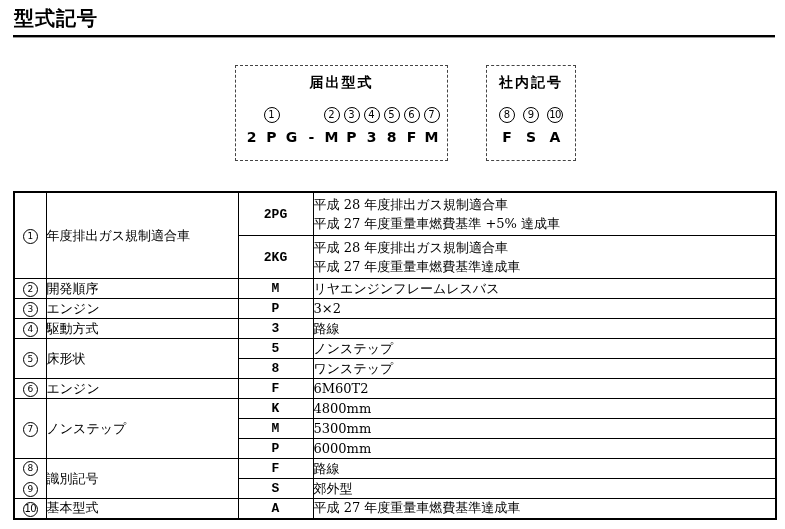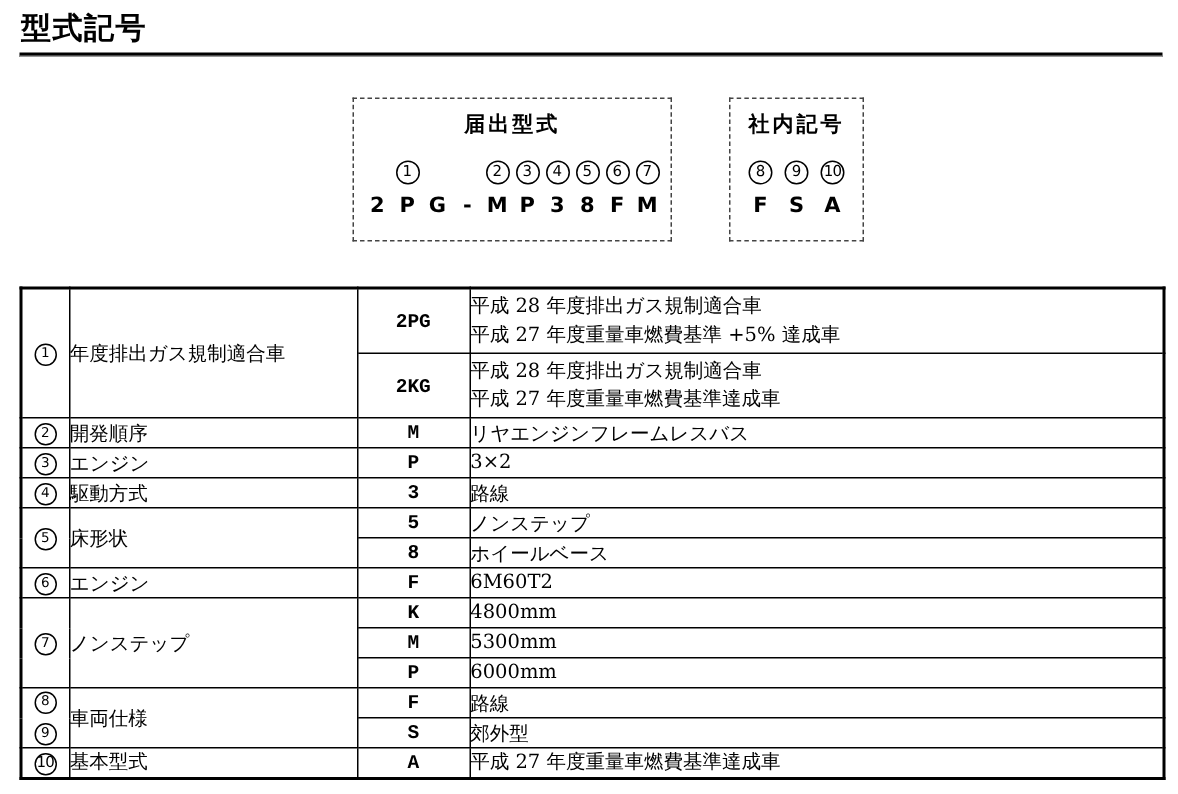--- a/index.html
+++ b/index.html
@@ -236,21 +236,21 @@
       </tr>
 
       <tr class="rh1">
         <td class="td-num" rowspan="2"><span class="circ">5</span></td>
         <td class="td-label" rowspan="2">床形状</td>
         <td class="td-code">5</td>
         <td class="td-desc">ノンステップ</td>
       </tr>
       <tr class="rh1">
         <td class="td-code">8</td>
-        <td class="td-desc">ホイールベース</td>
+        <td class="td-desc">ワンステップ</td>
       </tr>
 
       <tr class="rh1">
         <td class="td-num"><span class="circ">6</span></td>
         <td class="td-label">エンジン</td>
         <td class="td-code">F</td>
         <td class="td-desc">6M60T2</td>
       </tr>
 
       <tr class="rh1">
@@ -268,21 +268,21 @@
         <td class="td-desc">6000mm</td>
       </tr>
 
       <tr class="rh1">
         <td class="td-num" rowspan="2">
           <span class="circ-stack">
             <span class="circ">8</span>
             <span class="circ">9</span>
           </span>
         </td>
-        <td class="td-label" rowspan="2">車両仕様</td>
+        <td class="td-label" rowspan="2">識別記号</td>
         <td class="td-code">F</td>
         <td class="td-desc">路線</td>
       </tr>
       <tr class="rh1">
         <td class="td-code">S</td>
         <td class="td-desc">郊外型</td>
       </tr>
 
       <tr class="rh1">
         <td class="td-num"><span class="circ two">10</span></td>

